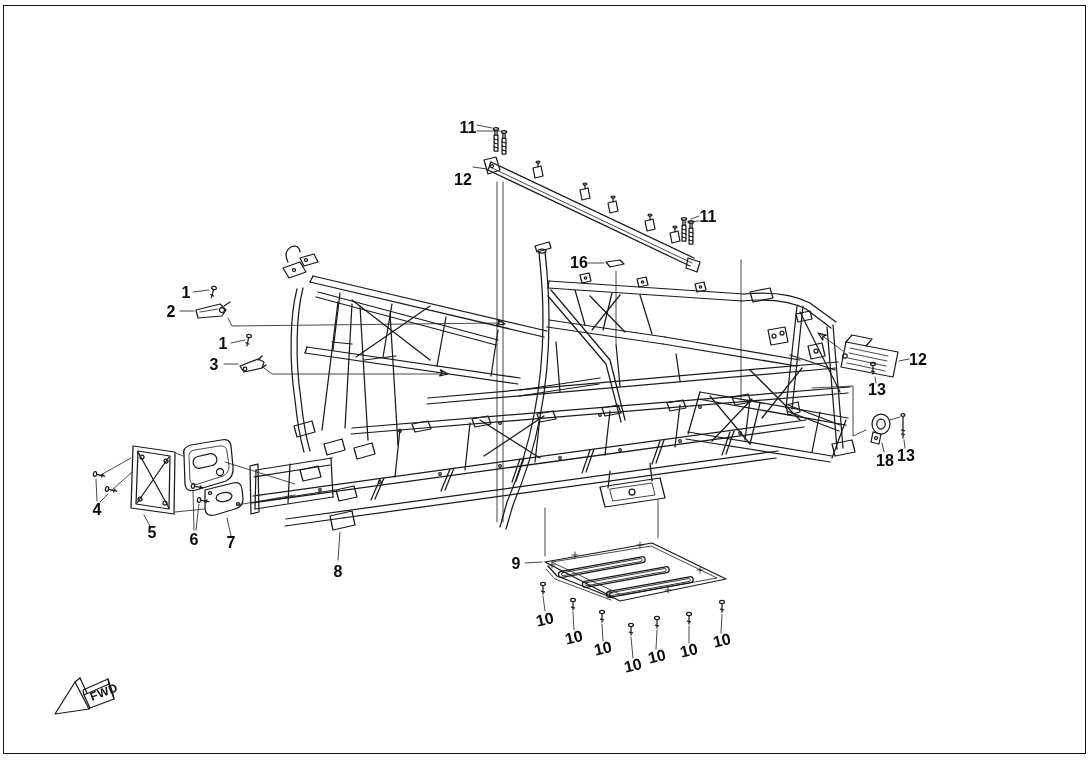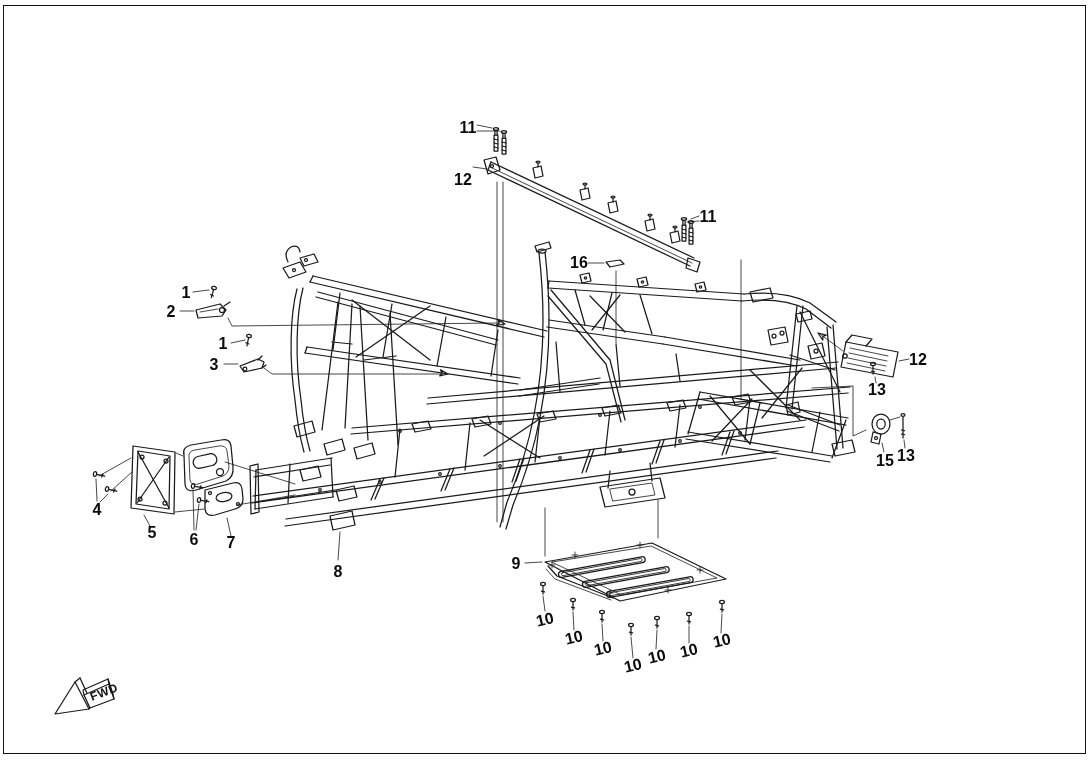--- a/index.html
+++ b/index.html
@@ -429,16 +429,16 @@
       <span class="co" style="left: 633px; top: 666px; transform: translate(-50%, -50%) rotate(-13deg);">10</span>
       <span class="co" style="left: 657px; top: 657px; transform: translate(-50%, -50%) rotate(-13deg);">10</span>
       <span class="co" style="left: 689px; top: 651px; transform: translate(-50%, -50%) rotate(-13deg);">10</span>
       <span class="co" style="left: 722px; top: 641px; transform: translate(-50%, -50%) rotate(-13deg);">10</span>
       <span class="co" style="left: 468px; top: 128px;">11</span>
       <span class="co" style="left: 463px; top: 180px;">12</span>
       <span class="co" style="left: 708px; top: 217px;">11</span>
       <span class="co" style="left: 579px; top: 263px;">16</span>
       <span class="co" style="left: 918px; top: 360px;">12</span>
       <span class="co" style="left: 877px; top: 390px;">13</span>
-      <span class="co" style="left: 885px; top: 461px;">15</span>
+      <span class="co" style="left: 885px; top: 461px;">18</span>
       <span class="co" style="left: 906px; top: 456px;">13</span>
     </div>
 </div>
 
 </body></html>

